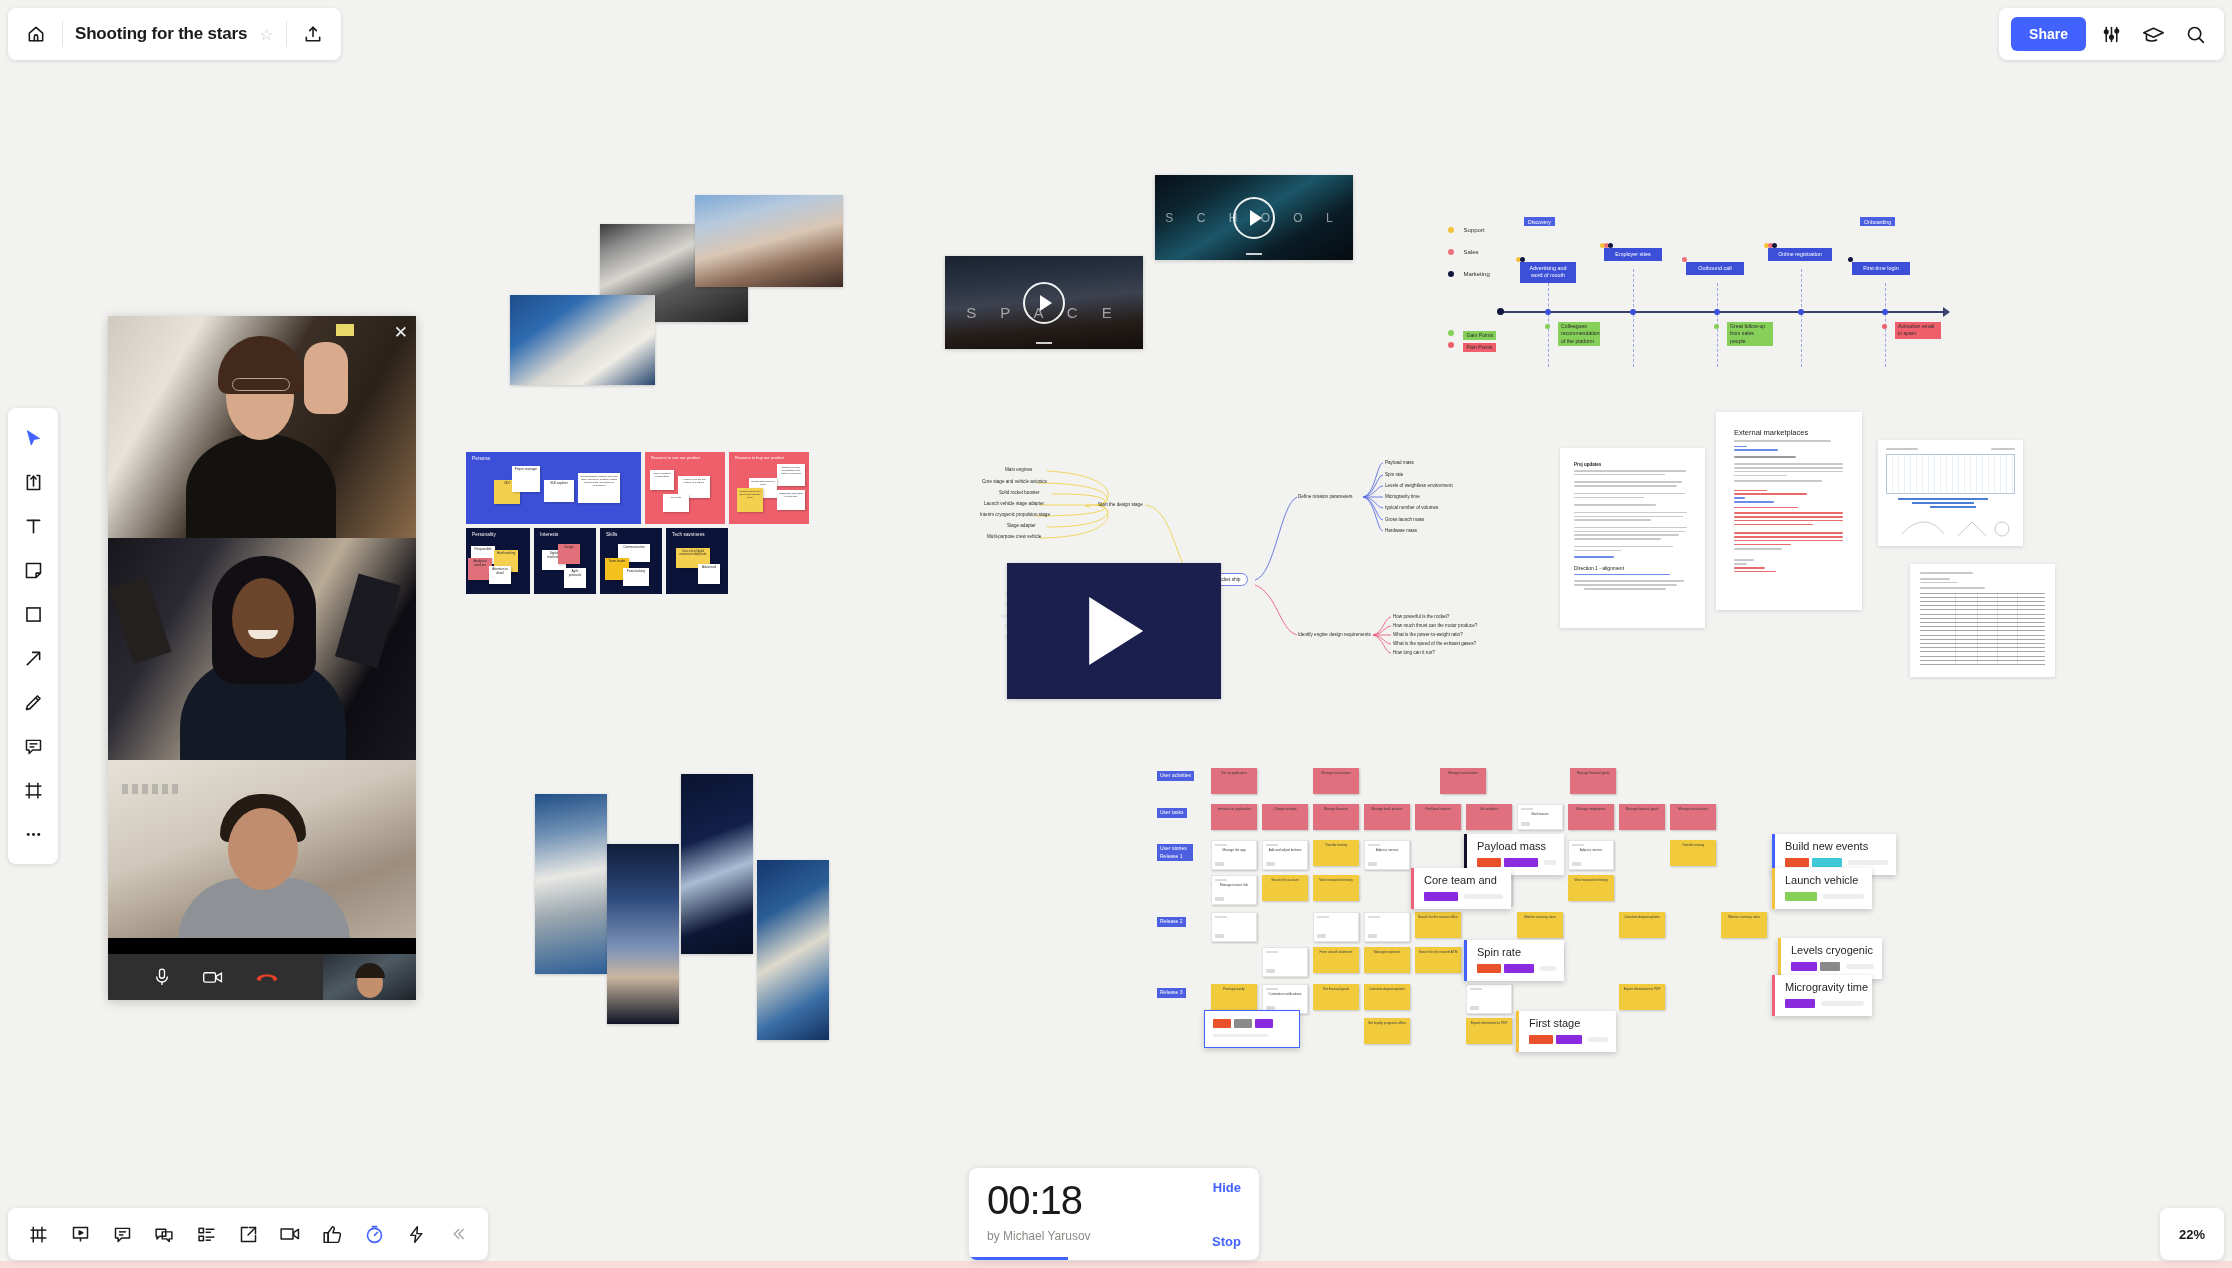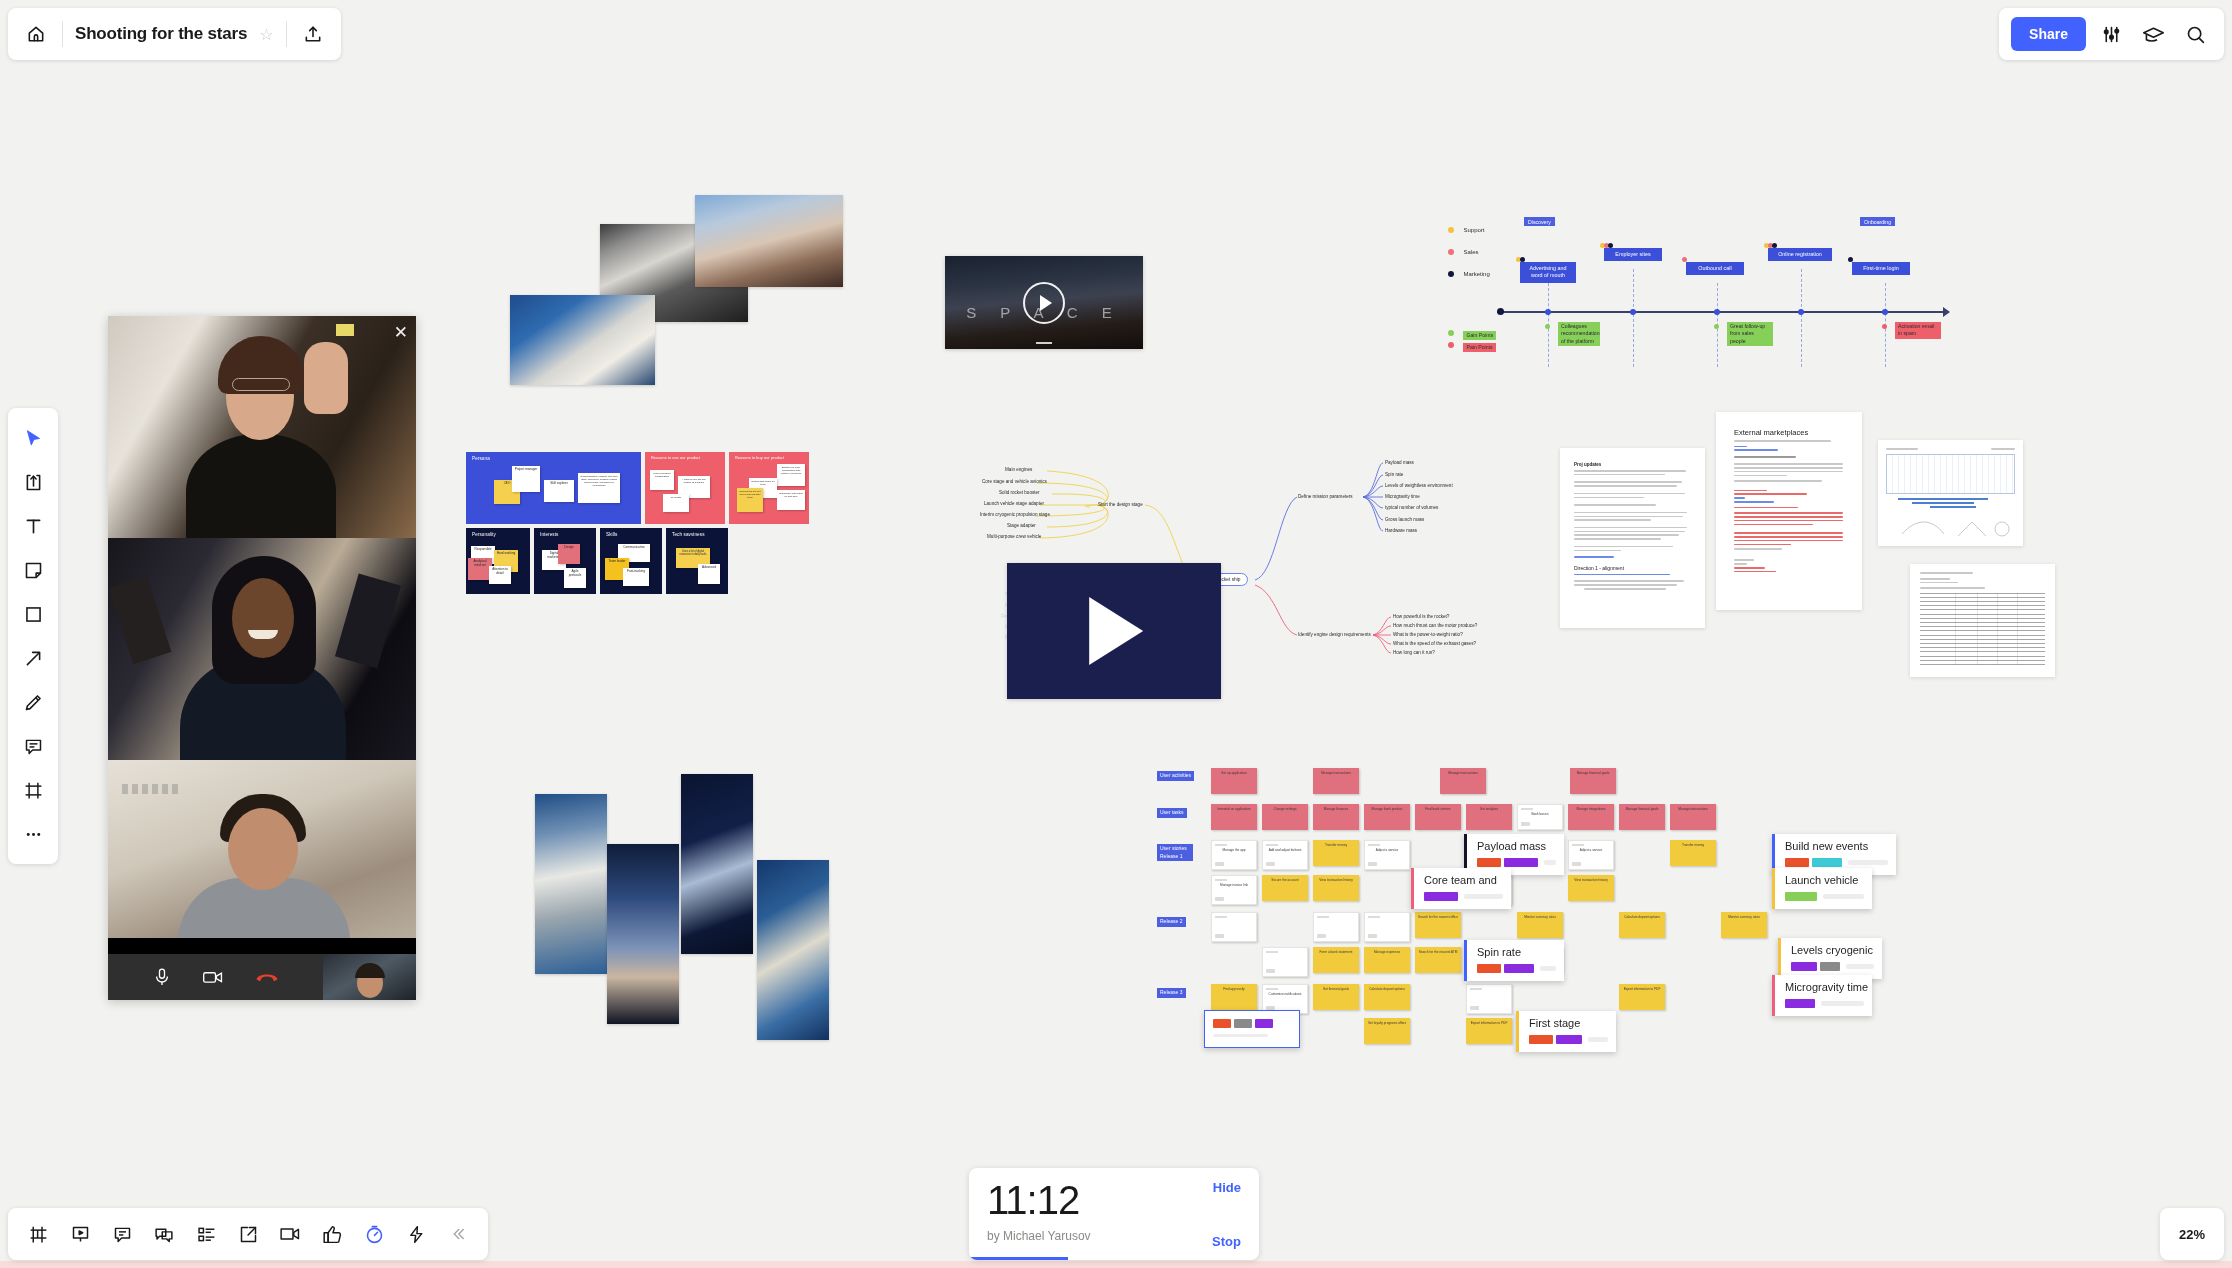--- a/index.html
+++ b/index.html
@@ -184,20 +184,28 @@
 
     <div class="vembed" style="left:945px;top:256px;width:198px;height:93px;
          background:linear-gradient(175deg,#1a2230 0%,#2a3342 28%,#3d4250 48%,#241c18 75%,#120e0c 100%);">
       <div class="vtitle">S P A C E</div>
       <div class="play-ring">
           <div class="play-tri"></div>
         </div>
       <div class="vmenu"></div>
     </div>
 
+    <div class="vembed" style="left:1155px;top:175px;width:198px;height:85px;
+         background:linear-gradient(150deg,#071018 0%,#0d2733 25%,#1b5668 48%,#0a1c26 72%,#050b10 100%);">
+      <div class="vtitle" style="top:42%;font-size:12px;">S C H O O L</div>
+      <div class="play-ring">
+          <div class="play-tri"></div>
+        </div>
+      <div class="vmenu"></div>
+    </div>
 
     <div class="obj" style="left:1445px;top:205px;width:510px;height:160px;">
 
       <div style="position:absolute;left:3px;top:15px;">
         <div style="margin-bottom:4px;">
           <span class="jm-legend-dot" style="background:#f5c33b;"></span>
           <span class="jm-legend-txt">Support</span>
         </div>
         <div style="margin-bottom:4px;">
           <span class="jm-legend-dot" style="background:#ef6f7a;"></span>
@@ -1051,21 +1059,21 @@
     <div class="btool">
       <svg width="18" height="18" viewBox="0 0 24 24" fill="none" stroke="#a8a8a6" stroke-width="2" stroke-linecap="round" stroke-linejoin="round">
         <path d="M13 6 L7 12 L13 18"></path>
           <path d="M19 6 L13 12 L19 18"></path>
       </svg>
     </div>
   </div>
 
   <div class="timer">
     <div class="timer-row">
-      <div class="timer-time">11:12</div>
+      <div class="timer-time">00:18</div>
       <div class="timer-link">Hide</div>
     </div>
     <div class="timer-row">
       <div class="timer-by">by Michael Yarusov</div>
       <div class="timer-link stop">Stop</div>
     </div>
     <div class="timer-prog" style="width: 34%;"></div>
   </div>
 
   <div class="zoom-badge">22%</div>

